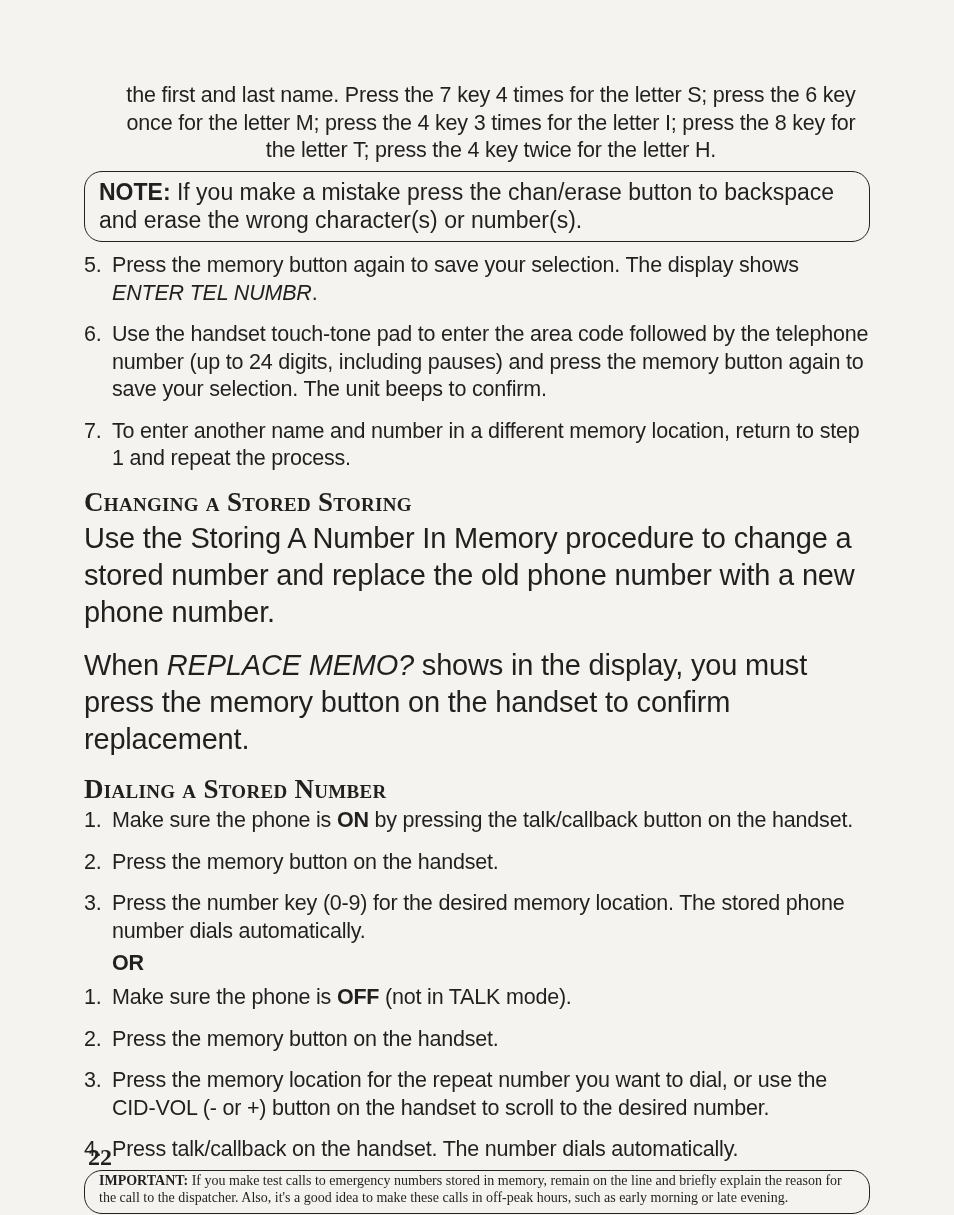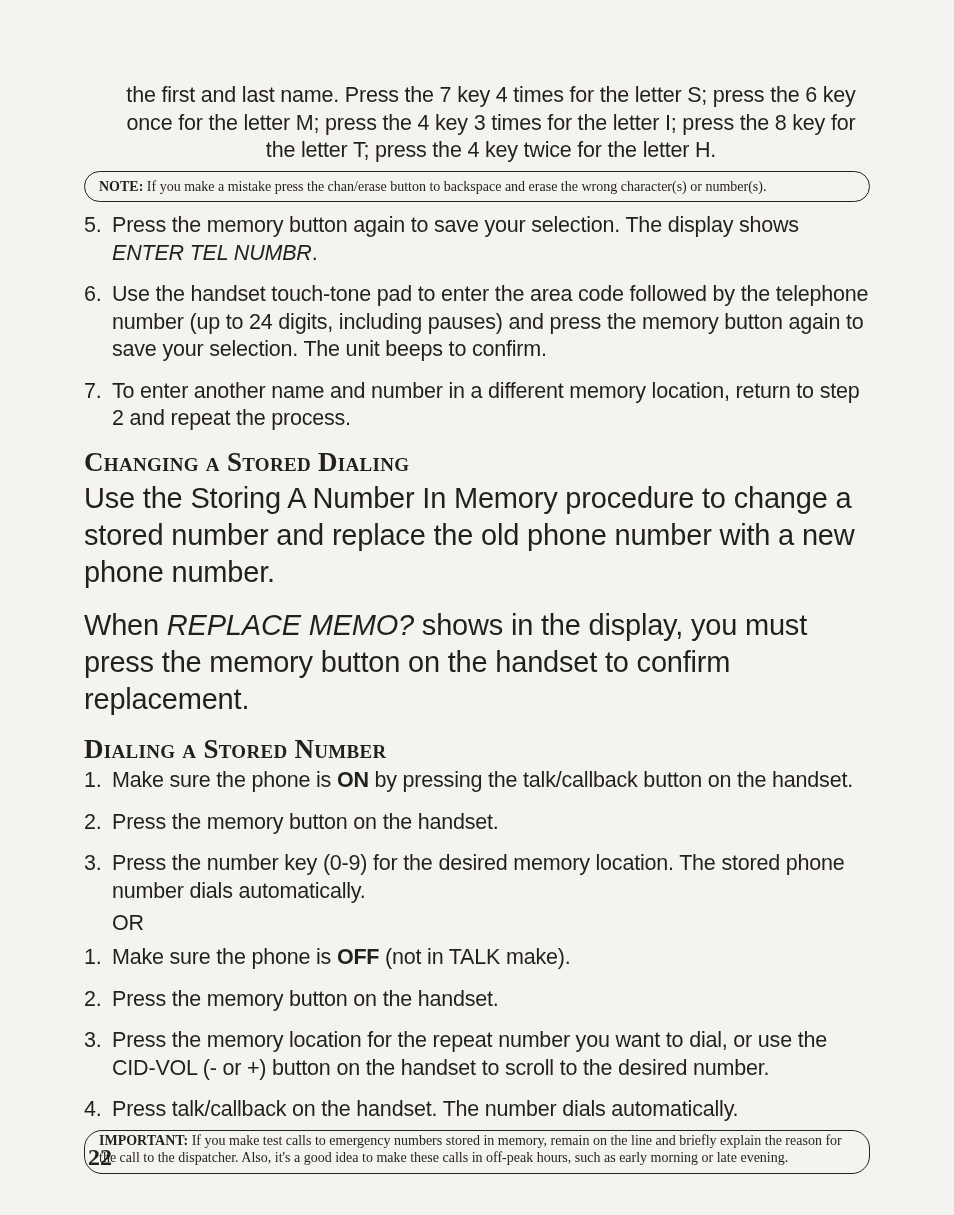--- a/index.html
+++ b/index.html
@@ -20,22 +20,22 @@
     font-stretch: condensed;
     letter-spacing: -0.2px;
     text-align: center;
   }
   .note-box {
     border: 1.5px solid #222;
     border-radius: 18px;
     padding: 6px 14px 6px 14px;
     margin-top: 6px;
     margin-bottom: 10px;
-    font-family: Liberation Serif, serif;
-    font-size: 14px;
+    font-family: Liberation Sans, sans-serif;
+    font-size: 23px;
     line-height: 1.25;
   }
   .note-box .label { font-weight: bold; }
   ol.steps {
     list-style: none;
     counter-reset: none;
     padding: 0;
     margin: 0;
   }
   ol.steps > li {
@@ -70,20 +70,21 @@
     letter-spacing: -0.2px;
   }
   .bold { font-weight: bold; margin-top: 23px; }
   .or-line {
     margin-left: 28px;
     font-size: 21.5px;
     font-family: Arial, Helvetica, sans-serif;
     margin-top: 6px;
     margin-bottom: 8px;
     letter-spacing: -0.2px;
+    font-weight: bold;
   }
   .important-box {
     border: 1.5px solid #222;
     border-radius: 18px;
     padding: 1px 12px 7px 14px;
     font-family: "Times New Roman", Times, serif;
     font-size: 14px;
     line-height: 1.22;
   }
   .important-box .label { font-weight: bold; }
@@ -115,26 +116,26 @@
   </li>
   <li>
     <span class="num">6.</span>
     <span class="body">
       <span>Use the handset touch-tone pad to enter the area code followed by the telephone number (up to 24 digits, including pauses) and press the memory button again to save your selection. The unit beeps to confirm.</span>
     </span>
   </li>
   <li>
     <span class="num">7.</span>
     <span class="body">
-      <span>To enter another name and number in a different memory location, return to step 2 and repeat the process.</span>
+      <span>To enter another name and number in a different memory location, return to step 1 and repeat the process.</span>
     </span>
   </li>
 </ol>
 
-<h2 class="heading">Changing a Stored Dialing</h2>
+<h2 class="heading">Changing a Stored Storing</h2>
 <p class="para">Use the Storing A Number In Memory procedure to change a stored number and replace the old phone number with a new phone number.</p>
 <p class="para">
   <span>When </span><span class="italic">REPLACE MEMO?</span><span> shows in the display, you must press the memory button on the handset to confirm replacement.</span>
 </p>
 
 <h2 class="heading">Dialing a Stored Number</h2>
 
 <ol class="steps">
   <li class="tight">
     <span class="num">1.</span>
@@ -155,21 +156,21 @@
     </span>
   </li>
 </ol>
 
 <p class="or-line">OR</p>
 
 <ol class="steps">
   <li>
     <span class="num">1.</span>
     <span class="body">
-      <span>Make sure the phone is </span><span class="bold">OFF</span><span> (not in TALK make).</span>
+      <span>Make sure the phone is </span><span class="bold">OFF</span><span> (not in TALK mode).</span>
     </span>
   </li>
   <li>
     <span class="num">2.</span>
     <span class="body">
       <span>Press the memory button on the handset.</span>
     </span>
   </li>
   <li>
     <span class="num">3.</span>

